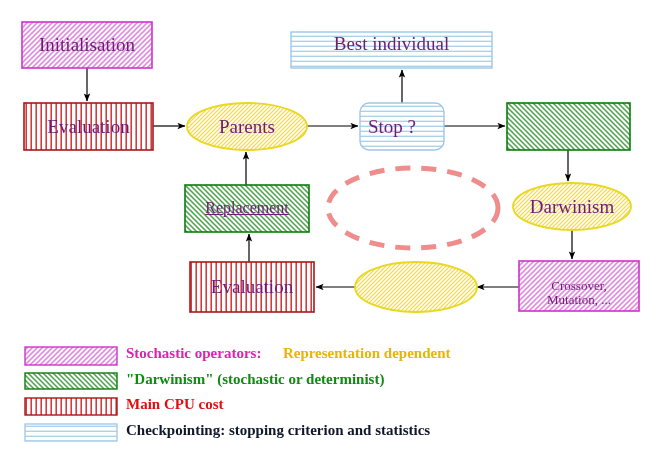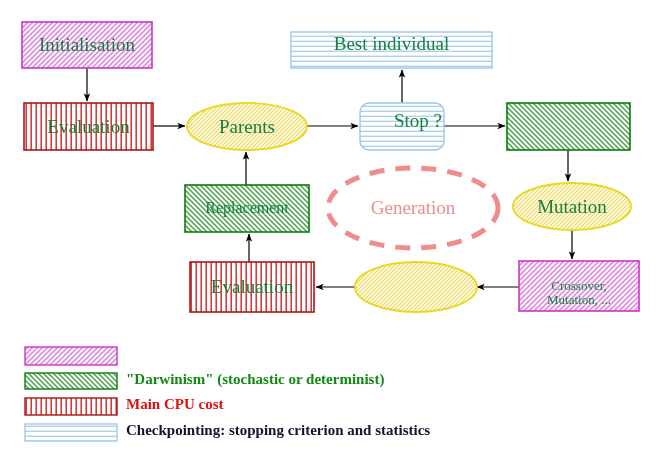--- a/index.html
+++ b/index.html
@@ -23,27 +23,27 @@
     top: 0;
     width: 662px;
     height: 471px;
   }
   .node-label {
     position: absolute;
     display: flex;
     align-items: center;
     justify-content: center;
     text-align: center;
-    color: #15803d;
+    color: #701a75;
     pointer-events: none;
     line-height: 1.05;
     white-space: pre-line;
   }
   .lbl-lg { font-size: 19px; }
-  .lbl-md { font-size: 16px; }
+  .lbl-md { font-size: 16px; text-decoration: underline; }
   .lbl-sm { font-size: 13px; margin-top: 7px; }
   .lbl-gen {
     font-size: 19px;
     color: #ef8c8c;
   }
   .legend-text {
     position: absolute;
     font-family: "Liberation Serif", "DejaVu Serif", serif;
     font-weight: bold;
     font-size: 15px;
@@ -134,35 +134,39 @@
   </svg>
 
   <div class="node-label lbl-lg" style="left:22px; top:22px; width:130px; height:46px;">Initialisation</div>
 
   <div class="node-label lbl-lg" style="left:24px; top:103px; width:129px; height:47px;">Evaluation</div>
 
   <div class="node-label lbl-lg" style="left:187px; top:103px; width:120px; height:47px;">Parents</div>
 
   <div class="node-label lbl-lg" style="left:291px; top:32px; width:201px; height:24px;">Best individual</div>
 
-  <div class="node-label lbl-lg" style="left:376px; top:103px; width:84px; height:36px;">Stop ?</div>
+  <div class="node-label lbl-lg" style="left:350px; top:103px; width:84px; height:47px;">Stop ?</div>
 
 
-  <div class="node-label lbl-gen" style="left:328px; top:168px; width:170px; height:80px;">Generation</div>
 
   <div class="node-label lbl-md" style="left:185px; top:185px; width:124px; height:47px;">Replacement</div>
 
-  <div class="node-label lbl-lg" style="left:513px; top:183px; width:118px; height:47px;">Mutation</div>
+  <div class="node-label lbl-lg" style="left:513px; top:183px; width:118px; height:47px;">Darwinism</div>
 
   <div class="node-label lbl-lg" style="left:190px; top:262px; width:124px; height:50px;">Evaluation</div>
 
 
   <div class="node-label lbl-sm" style="left:519px; top:261px; width:120px; height:50px;">Crossover,
 Mutation, ...</div>
 
+  <div class="legend-text" style="left:126px; top:345px;">
+    <span style="color:#e020b0;">Stochastic operators:</span>
+    <span style="display:inline-block;width:14px;"></span>
+    <span class="seg2" style="color:#e8b600;">Representation dependent</span>
+  </div>
 
   <div class="legend-text" style="left:126px; top:371px; color:#108a10;">"Darwinism" (stochastic or determinist)</div>
 
   <div class="legend-text" style="left:126px; top:396px; color:#e01010;">Main CPU cost</div>
 
   <div class="legend-text" style="left:126px; top:422px; color:#0f172a;">Checkpointing: stopping criterion and statistics</div>
 
 </div>
 
 </body></html>

